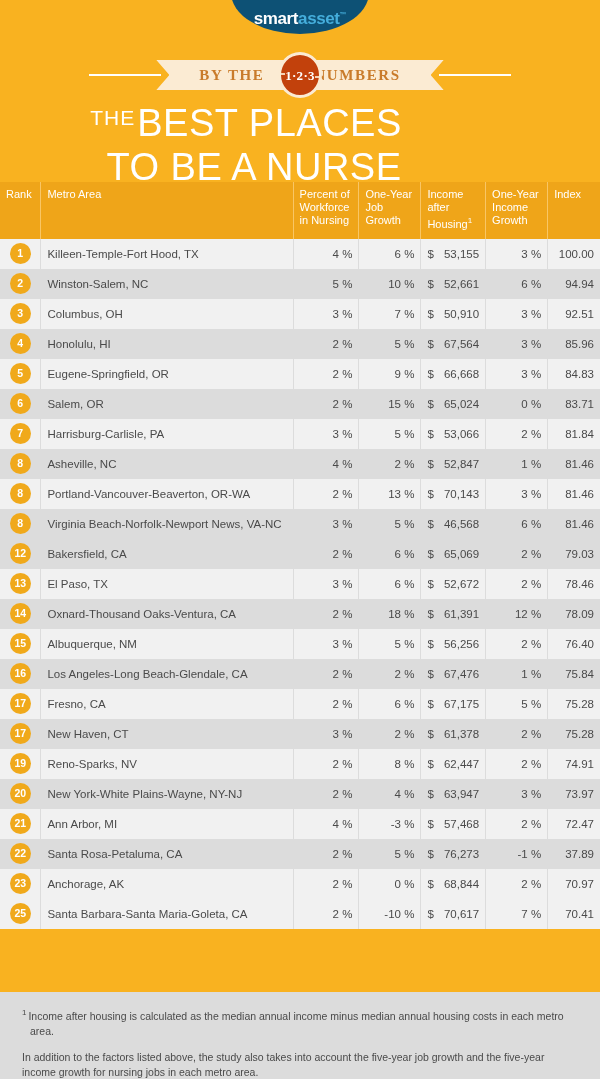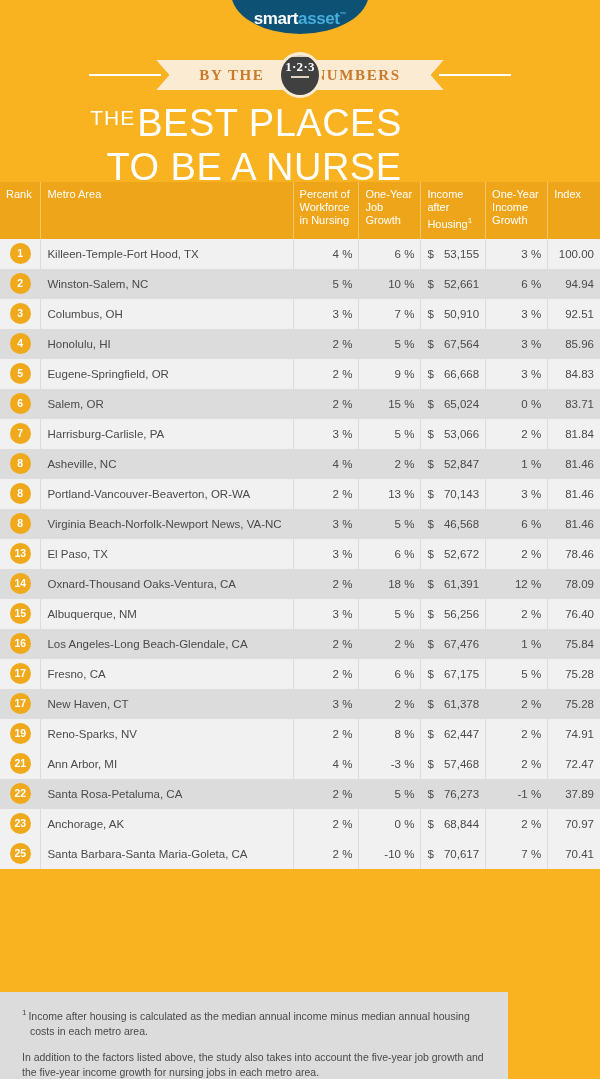--- a/index.html
+++ b/index.html
@@ -112,26 +112,26 @@
   .ribbon-word.right-word { margin-left: 26px; }
 
   .badge-123 {
     position: absolute;
     left: 50%;
     top: 50%;
     transform: translate(-50%, -50%);
     width: 44px;
     height: 46px;
     border-radius: 50%;
-    background: #404040;
+    background: #c2410c;
     border: 3px solid #FBEBD3;
     display: flex;
-    flex-direction: column;
+    flex-direction: row;
     align-items: center;
-    justify-content: flex-start;
+    justify-content: center;
     z-index: 3;
   }
   .badge-dash {
     width: 18px;
     height: 2px;
     background: #FBEBD3;
     opacity: .85;
   }
   .badge-dash.top { margin-bottom: 3px; }
   .badge-dash.bot { margin-top: 3px; }
@@ -251,21 +251,21 @@
     font-size: 10.5px;
     font-weight: bold;
     line-height: 1;
   }
 
   
   .footnotes {
     position: absolute;
     left: 0;
     top: 992px;
-    width: 508px;
+    width: 600px;
     height: 87px;
     background: #DCDCDC;
     padding: 13px 22px 0 22px;
     color: #4A4A4A;
     font-size: 10.5px;
     line-height: 15px;
   }
   .fn-1 { display: block; margin-bottom: 11px; text-indent: -8px; padding-left: 8px; }
   .fn-1 .fn-mark { font-size: 8px; vertical-align: super; margin-right: 2px; }
   .fn-2 { display: block; }
@@ -450,20 +450,34 @@
           <td class="c-num">5 %</td>
           <td class="c-inc">
             <span class="inc-line">
               <span class="inc-dollar">$</span>
               <span>46,568</span>
             </span>
           </td>
           <td class="c-num">6 %</td>
           <td class="c-idx last">81.46</td>
         </tr>
+        <tr class="even">
+          <td class="c-rank"><span class="rank-badge">12</span></td>
+          <td class="c-metro">Bakersfield, CA</td>
+          <td class="c-num">2 %</td>
+          <td class="c-num">6 %</td>
+          <td class="c-inc">
+            <span class="inc-line">
+              <span class="inc-dollar">$</span>
+              <span>65,069</span>
+            </span>
+          </td>
+          <td class="c-num">2 %</td>
+          <td class="c-idx last">79.03</td>
+        </tr>
         <tr class="odd">
           <td class="c-rank"><span class="rank-badge">13</span></td>
           <td class="c-metro">El Paso, TX</td>
           <td class="c-num">3 %</td>
           <td class="c-num">6 %</td>
           <td class="c-inc">
             <span class="inc-line">
               <span class="inc-dollar">$</span>
               <span>52,672</span>
             </span>
@@ -547,20 +561,34 @@
           <td class="c-num">2 %</td>
           <td class="c-num">8 %</td>
           <td class="c-inc">
             <span class="inc-line">
               <span class="inc-dollar">$</span>
               <span>62,447</span>
             </span>
           </td>
           <td class="c-num">2 %</td>
           <td class="c-idx last">74.91</td>
+        </tr>
+        <tr class="even">
+          <td class="c-rank"><span class="rank-badge">20</span></td>
+          <td class="c-metro">New York-White Plains-Wayne, NY-NJ</td>
+          <td class="c-num">2 %</td>
+          <td class="c-num">4 %</td>
+          <td class="c-inc">
+            <span class="inc-line">
+              <span class="inc-dollar">$</span>
+              <span>63,947</span>
+            </span>
+          </td>
+          <td class="c-num">3 %</td>
+          <td class="c-idx last">73.97</td>
         </tr>
         <tr class="odd">
           <td class="c-rank"><span class="rank-badge">21</span></td>
           <td class="c-metro">Ann Arbor, MI</td>
           <td class="c-num">4 %</td>
           <td class="c-num">-3 %</td>
           <td class="c-inc">
             <span class="inc-line">
               <span class="inc-dollar">$</span>
               <span>57,468</span>

